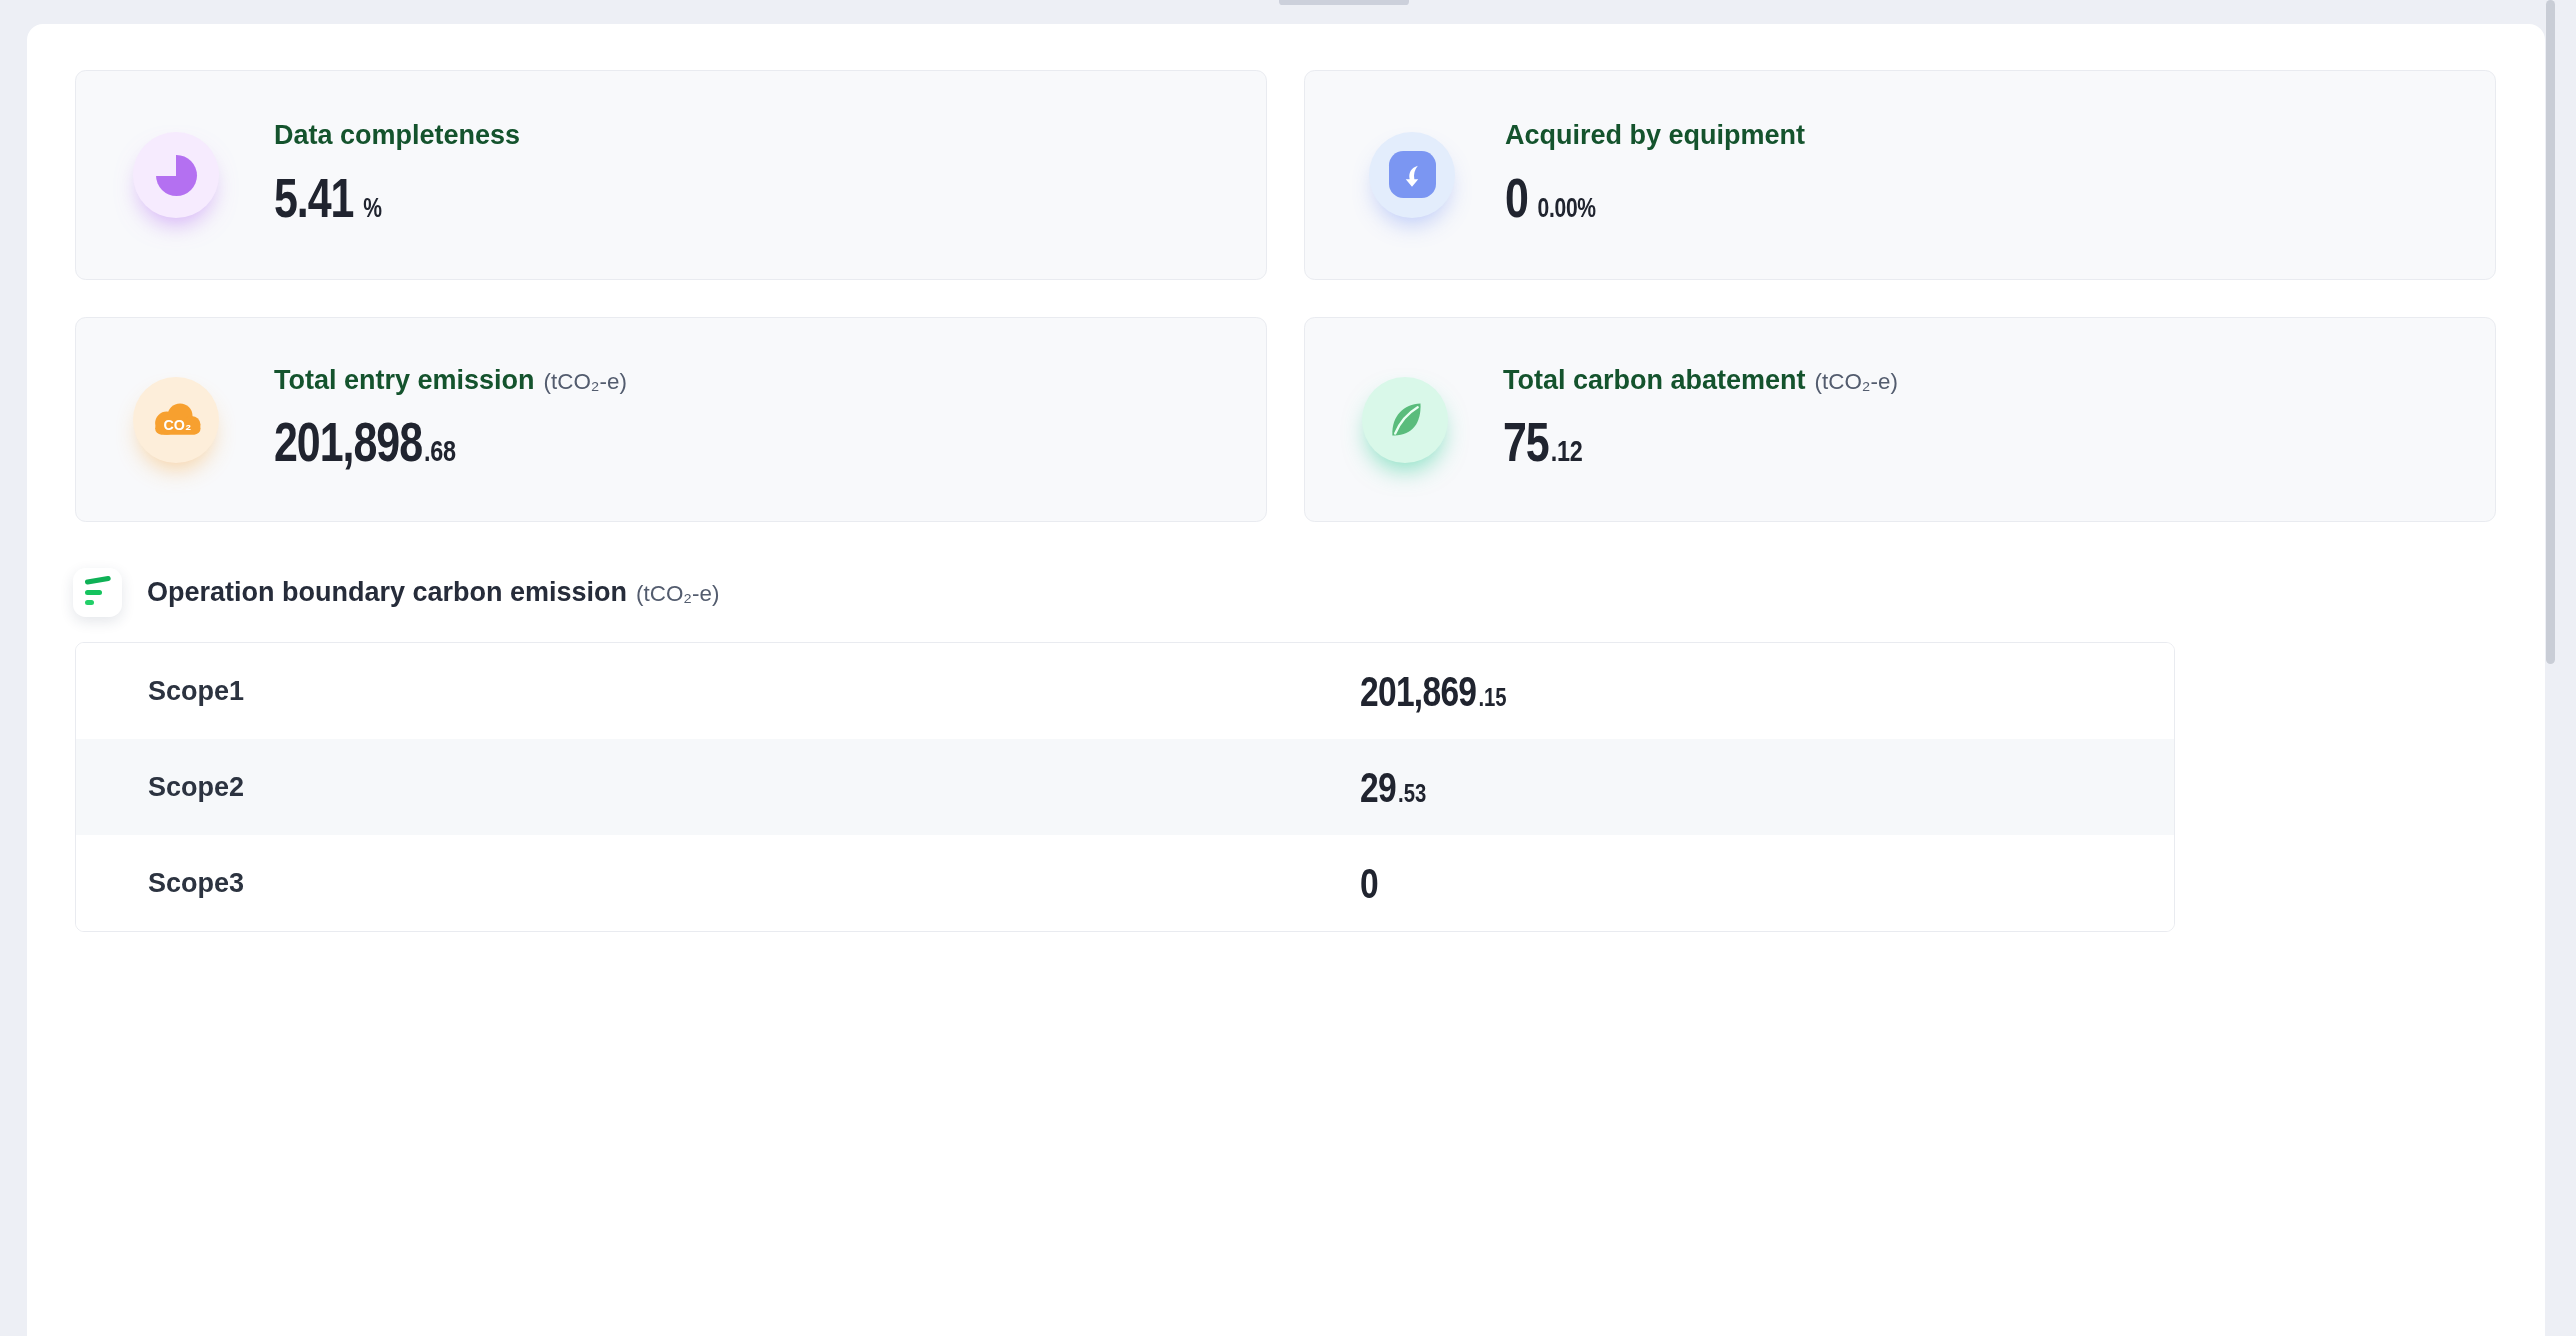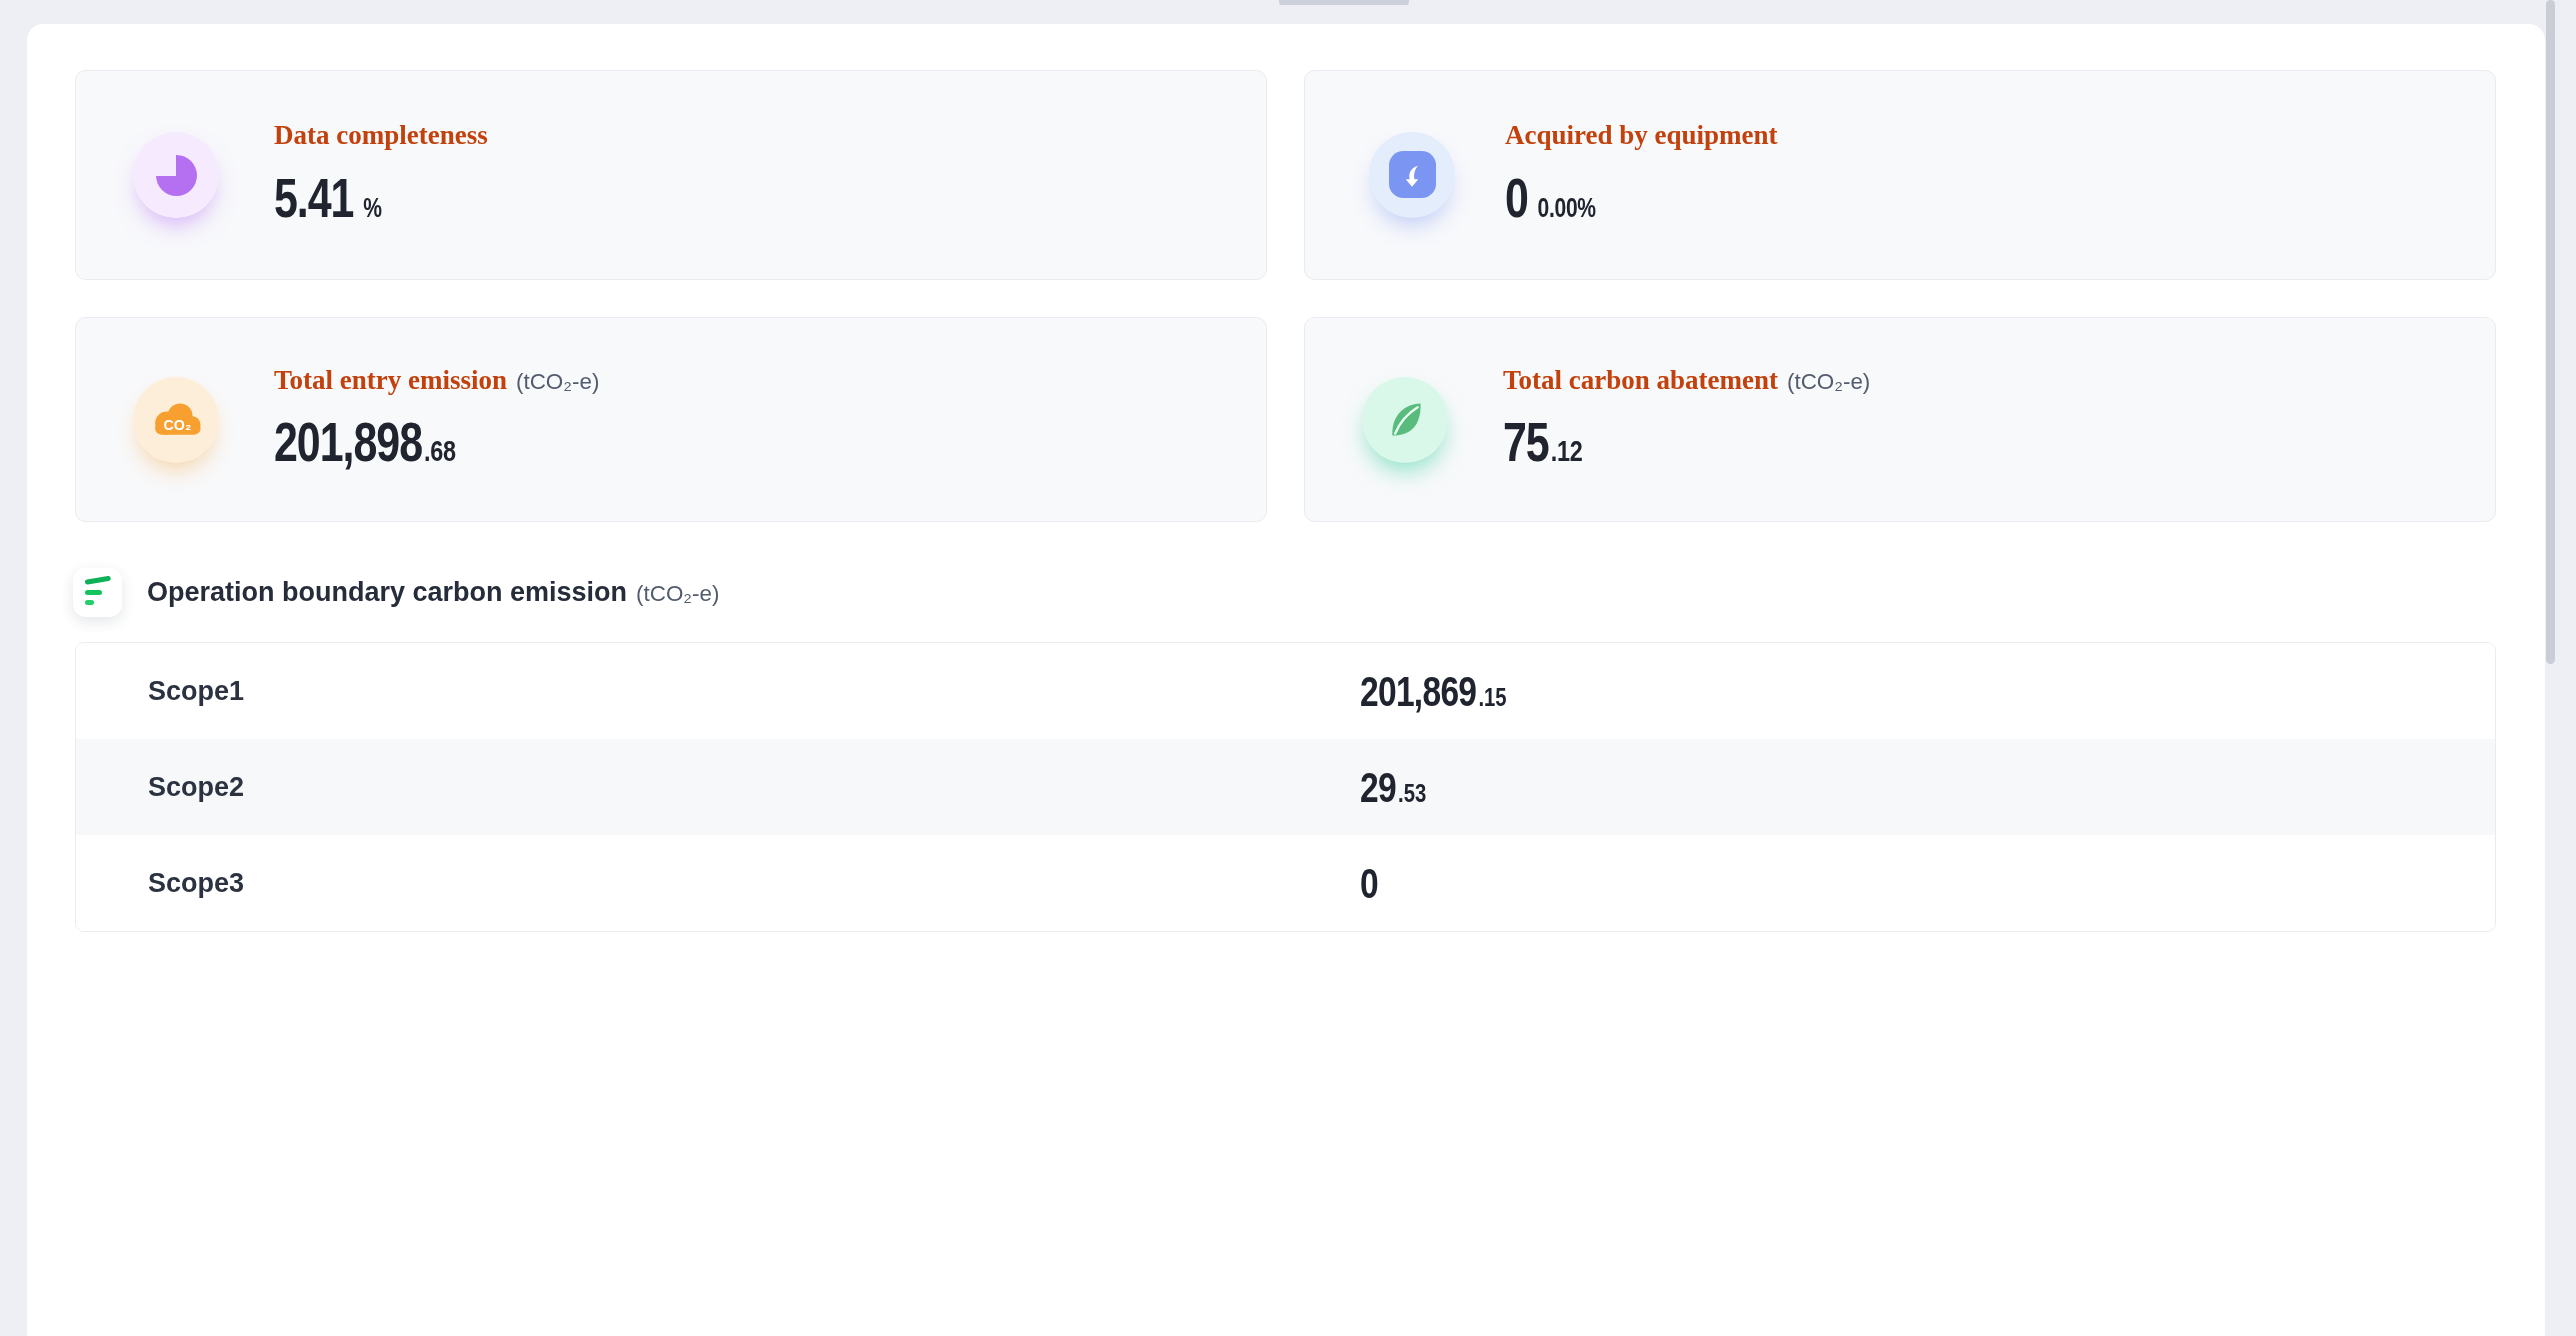--- a/index.html
+++ b/index.html
@@ -39,21 +39,21 @@
   .ic-green  { background:#d9f8e9; box-shadow:0 12.5px 23px -5.4px rgba(46,204,150,.55); }
 
   .pie { width:41px; height:41px; border-radius:50%;
     background:conic-gradient(#b470f1 0deg 270deg, rgba(0,0,0,0) 270deg 360deg); }
   .blue-square { width:47px; height:47px; border-radius:14.3px; background:#7b96f2;
     display:flex; align-items:center; justify-content:center; }
 
   .stat-texts { display:flex; flex-direction:column; margin-left:55px; }
   .dual-half .stat-texts { margin-left:50px; }
   .stat-label-row { display:flex; align-items:baseline; gap:9px; }
-  .stat-label { font-size:27px; font-weight:600; color:#c2410c;font-family:Liberation Serif, serif; }
+  .stat-label { font-size:27px; font-weight:600; color:#14532d; }
   .stat-unit { font-size:22.4px; font-weight:400; color:#535c6e; }
 
   .vrow { display:flex; align-items:baseline; margin-top:14.3px;
     transform:scaleX(.78); transform-origin:left bottom; white-space:nowrap; }
   .v-main { font-size:55px; font-weight:700; color:#20242f; letter-spacing:-1.3px; }
   .v-dec  { font-size:30px; font-weight:700; color:#20242f; letter-spacing:-0.4px; margin-left:2.7px; }
   .v-pct  { font-size:27px; font-weight:700; color:#20242f; letter-spacing:-0.4px; margin-left:12.5px; }
 
   
   .section-header { position:absolute; left:46px; top:544px; height:49px;
@@ -64,21 +64,21 @@
     padding-left:11.6px; gap:5.4px; }
   .bar1 { width:26px; height:4.5px; border-radius:2.7px; background:#0fb156;
     transform:rotate(-10deg); transform-origin:left center; }
   .bar2 { width:17px; height:4.5px; border-radius:2.7px; background:#15c35e; }
   .bar3 { width:9.8px; height:4.5px; border-radius:2.7px; background:#22cf68; }
   .section-title-row { display:flex; align-items:baseline; gap:9px; margin-left:25px; }
   .section-title { font-size:27px; font-weight:600; color:#262c3a; }
   .section-unit { font-size:22.4px; font-weight:400; color:#535c6e; }
 
   
-  .scope-table { position:absolute; left:48px; top:618px; width:2421px;
+  .scope-table { position:absolute; left:48px; top:618px; width:2100px;
     border:0.9px solid #e9ebf0; border-radius:9px; overflow:hidden; background:#fff; }
   .scope-row { height:96px; display:grid; grid-template-columns:1284px 1fr;
     align-items:center; background:#ffffff; }
   .scope-row.striped { background:#f6f8fa; }
   .scope-label { font-size:27px; font-weight:600; color:#2c3340; padding-left:72px; }
   .scope-vrow { display:flex; align-items:baseline;
     transform:scaleX(.78); transform-origin:left bottom; white-space:nowrap; }
   .sv-main { font-size:43px; font-weight:700; color:#20242f; letter-spacing:-0.9px; }
   .sv-dec  { font-size:26px; font-weight:700; color:#20242f; margin-left:2.7px; }
 </style>

